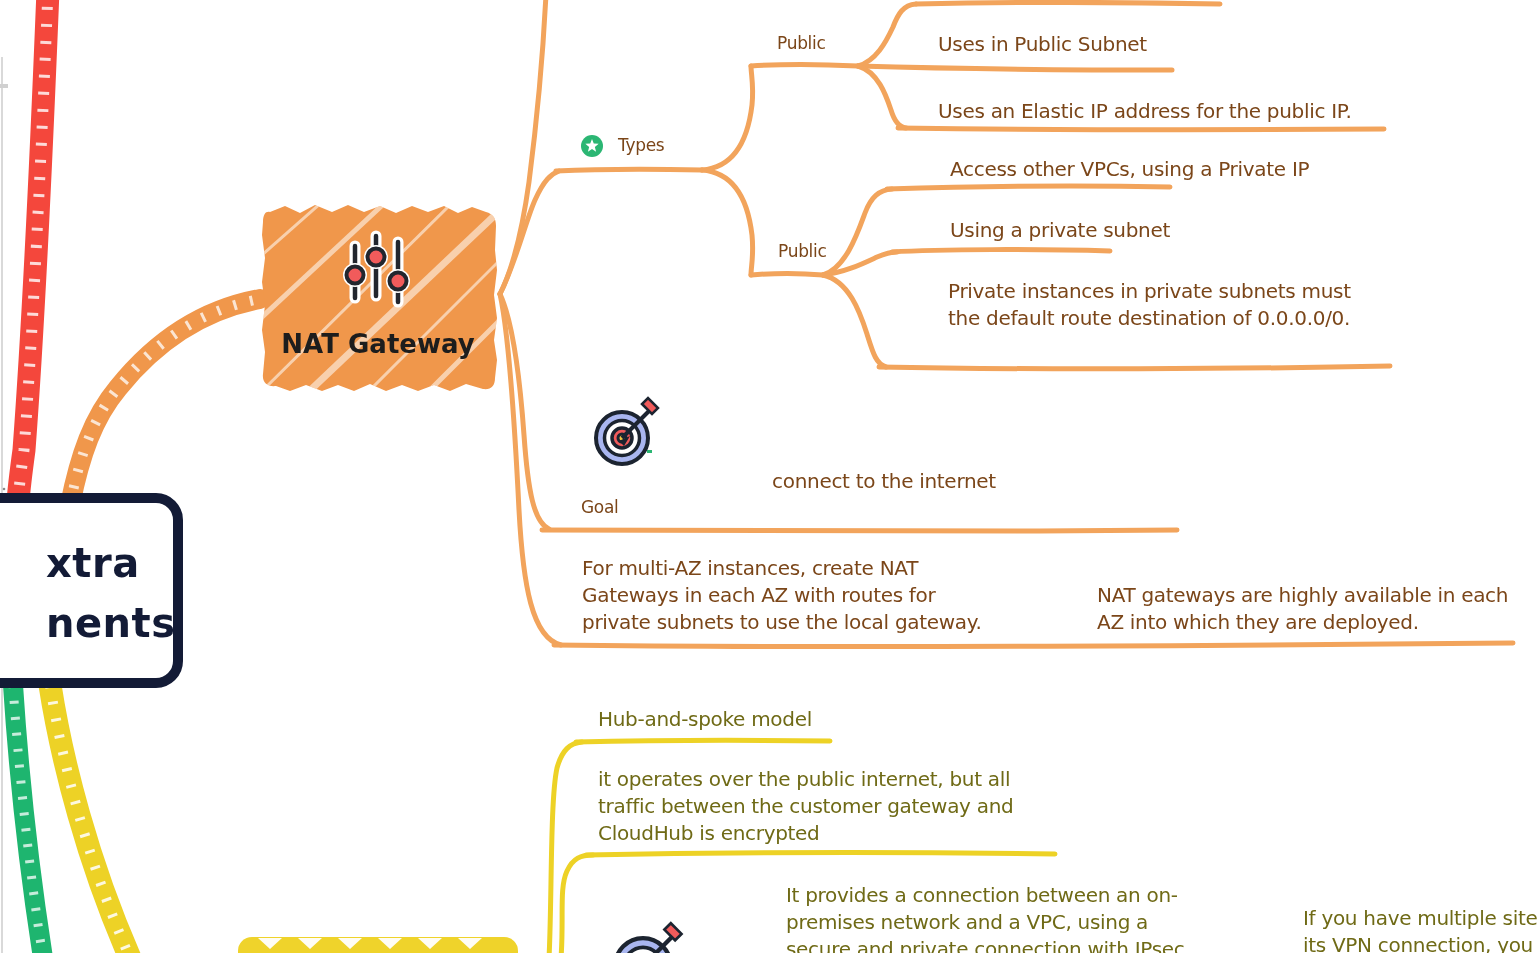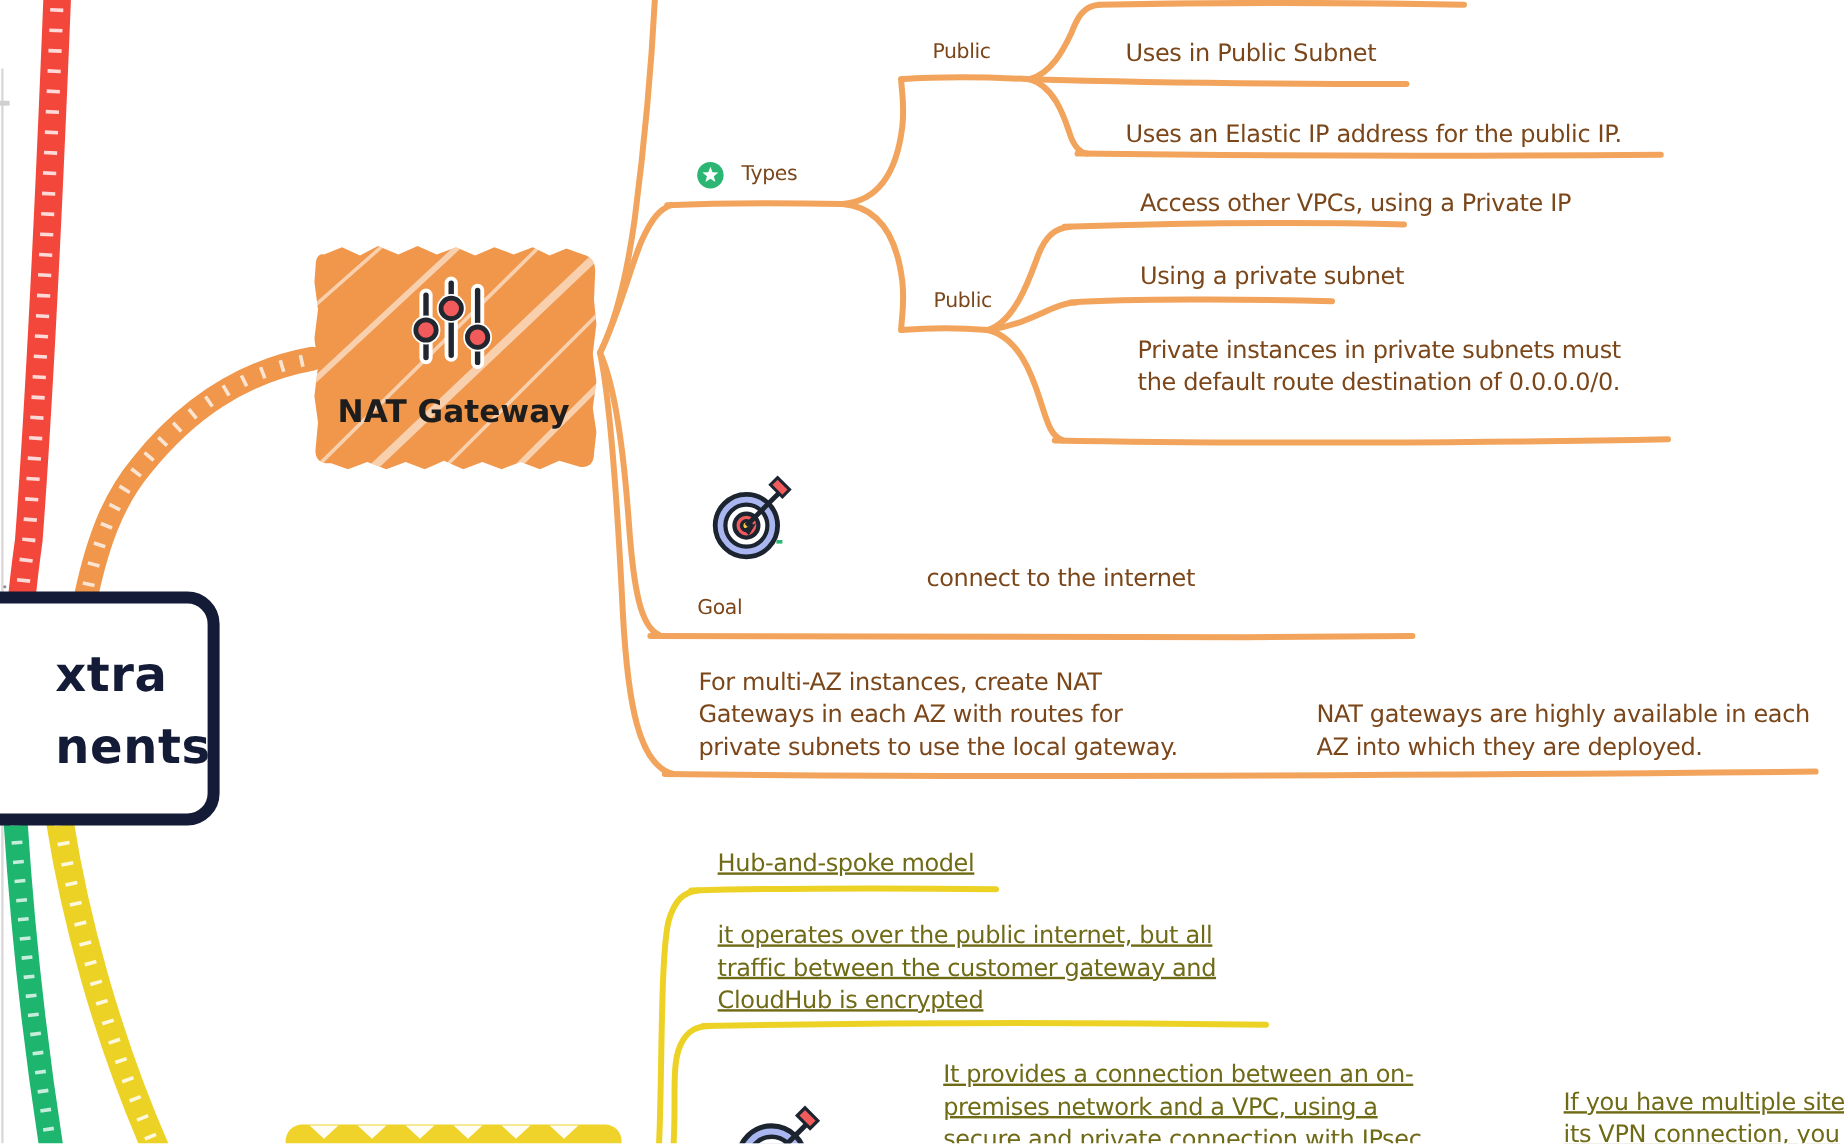--- a/index.html
+++ b/index.html
@@ -2,21 +2,21 @@
 <html><head>
 <meta charset="utf-8">
 <style>
   html,body{margin:0;padding:0;background:#ffffff;}
   #canvas{position:relative;width:1537px;height:953px;overflow:hidden;background:#ffffff;
           font-family:"DejaVu Sans","Liberation Sans",sans-serif;}
   #wires{position:absolute;left:0;top:0;}
   .lbl{position:absolute;color:#7B4619;font-size:20px;line-height:27px;font-weight:500;
        letter-spacing:-0.3px;white-space:nowrap;}
   .lbl.big{font-size:17px;}
-  .olive{color:#6F6A16;text-decoration:underline;}
+  .olive{color:#6F6A16;}
   .nat-label{position:absolute;left:258px;top:329px;width:240px;text-align:center;
        font-size:26px;font-weight:700;color:#1d1d1d;letter-spacing:0;}
   .central{position:absolute;left:2px;top:533px;font-size:40px;line-height:60px;
        font-weight:700;color:#131B36;letter-spacing:0.5px;white-space:nowrap;margin-left:44px;}
 </style>
 </head>
 <body>
 
 <div id="canvas">
 

